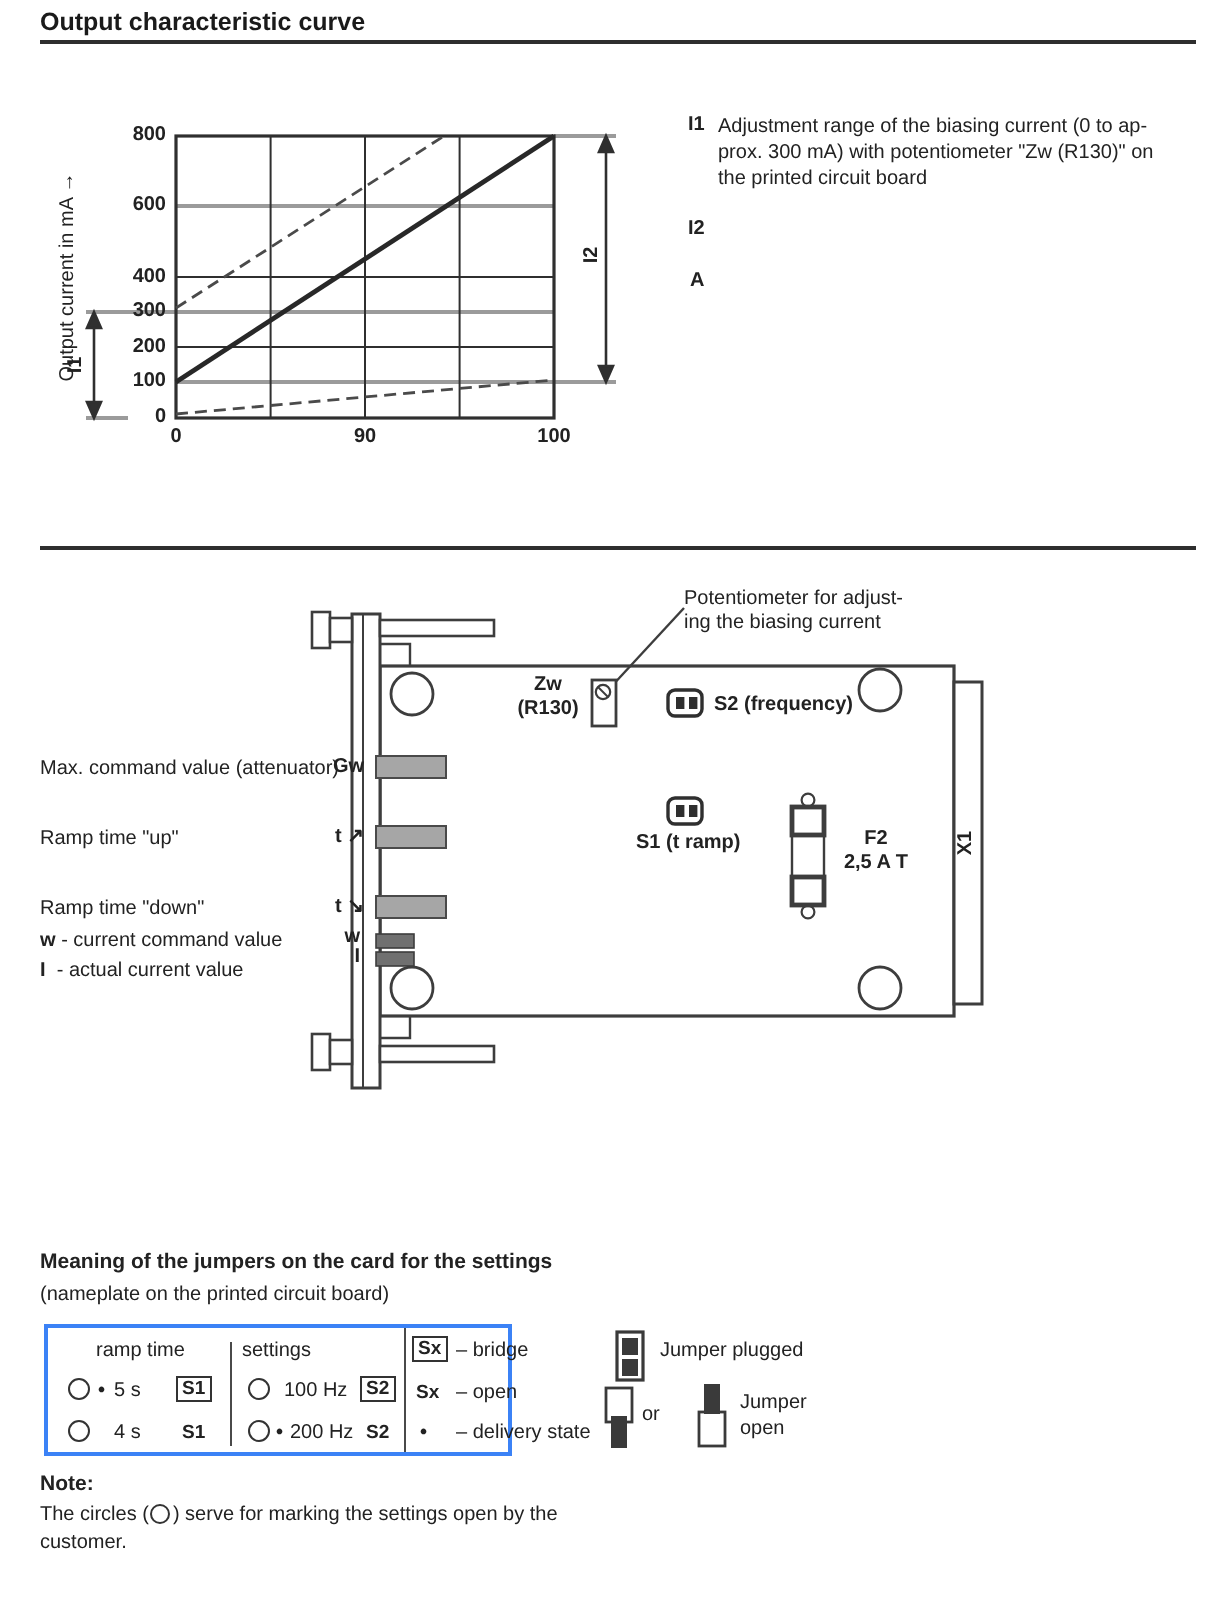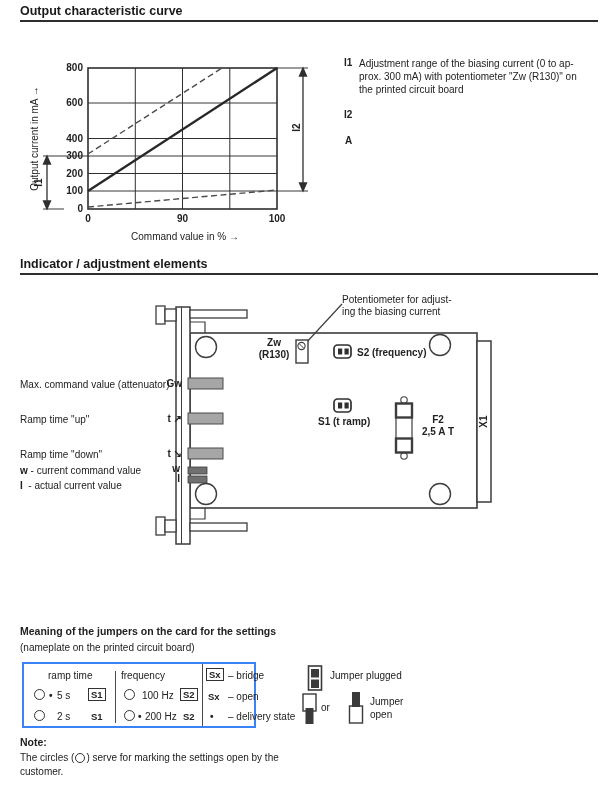--- a/index.html
+++ b/index.html
@@ -135,35 +135,33 @@
   <div class="abs t b r" style="left:56px;top:150px;width:27px">300</div>
   <div class="abs t b r" style="left:56px;top:167.5px;width:27px">200</div>
   <div class="abs t b r" style="left:56px;top:185px;width:27px">100</div>
   <div class="abs t b r" style="left:56px;top:203px;width:27px">0</div>
 
   <div class="abs t b c" style="left:81px;top:213px;width:14px">0</div>
   <div class="abs t b c" style="left:172px;top:213px;width:21px">90</div>
   <div class="abs t b c" style="left:264px;top:213px;width:26px">100</div>
 
   <div class="abs t c rot" style="left:-50px;top:132px;width:170px;height:13px">Output current in mA →</div>
-  <div class="abs t c" style="left:95px;top:231px;width:180px">Command value in % →</div>
 
   <div class="abs t b c rot" style="left:26px;top:176px;width:26px;height:13px">I1</div>
   <div class="abs t b c rot" style="left:284px;top:121px;width:26px;height:13px">I2</div>
 
   <div class="abs t b" style="left:344px;top:57px">I1</div>
   <div class="abs t lh13" style="left:359px;top:57px">
     <div>Adjustment range of the biasing current (0 to ap-</div>
     <div>prox. 300 mA) with potentiometer "Zw (R130)" on</div>
     <div>the printed circuit board</div>
   </div>
   <div class="abs t b" style="left:344px;top:109px">I2</div>
   <div class="abs t b" style="left:345px;top:135px">A</div>
 
-  <div class="abs h" style="left:20px;top:257px">Indicator / adjustment elements</div>
   <div class="abs rule" style="left:20px;top:273px;width:578px"></div>
 
   <div class="abs t" style="left:342px;top:294px">
     <div>Potentiometer for adjust-</div>
     <div>ing the biasing current</div>
   </div>
   <div class="abs t b c" style="left:252px;top:337px;width:44px">
     <div>Zw</div>
     <div>(R130)</div>
   </div>
@@ -187,29 +185,29 @@
   <div class="abs t" style="left:20px;top:465px"><span class="b">w</span> <span>- current command value</span></div>
   <div class="abs t" style="left:20px;top:480px"><span class="b">I</span>&nbsp;&nbsp;<span>- actual current value</span></div>
 
   <div class="abs t b" style="left:20px;top:625px;font-size:10.5px">Meaning of the jumpers on the card for the settings</div>
   <div class="abs t" style="left:20px;top:642px">(nameplate on the printed circuit board)</div>
 
   <div class="abs" style="left:22px;top:662px;width:234px;height:66px;border:2px solid #3b82f6;box-sizing:border-box">
     <div class="abs vline" style="left:91px;top:7px;height:52px"></div>
     <div class="abs vline" style="left:178px;top:0;height:62px"></div>
     <div class="abs t" style="left:24px;top:6px">ramp time</div>
-    <div class="abs t" style="left:97px;top:6px">frequency</div>
+    <div class="abs t" style="left:97px;top:6px">settings</div>
 
     <span class="circ abs" style="left:10px;top:25px"></span>
     <span class="abs t b" style="left:25px;top:26px">•</span>
     <span class="abs t" style="left:33px;top:26px">5 s</span>
     <span class="swbox abs" style="left:64px;top:24px">S1</span>
 
     <span class="circ abs" style="left:10px;top:46px"></span>
-    <span class="abs t" style="left:33px;top:47px">2 s</span>
+    <span class="abs t" style="left:33px;top:47px">4 s</span>
     <span class="abs sw" style="left:67px;top:47px">S1</span>
 
     <span class="circ abs" style="left:100px;top:25px"></span>
     <span class="abs t" style="left:118px;top:26px">100 Hz</span>
     <span class="swbox abs" style="left:156px;top:24px">S2</span>
 
     <span class="circ abs" style="left:100px;top:46px"></span>
     <span class="abs t b" style="left:114px;top:47px">•</span>
     <span class="abs t" style="left:121px;top:47px">200 Hz</span>
     <span class="abs sw" style="left:159px;top:47px">S2</span>

